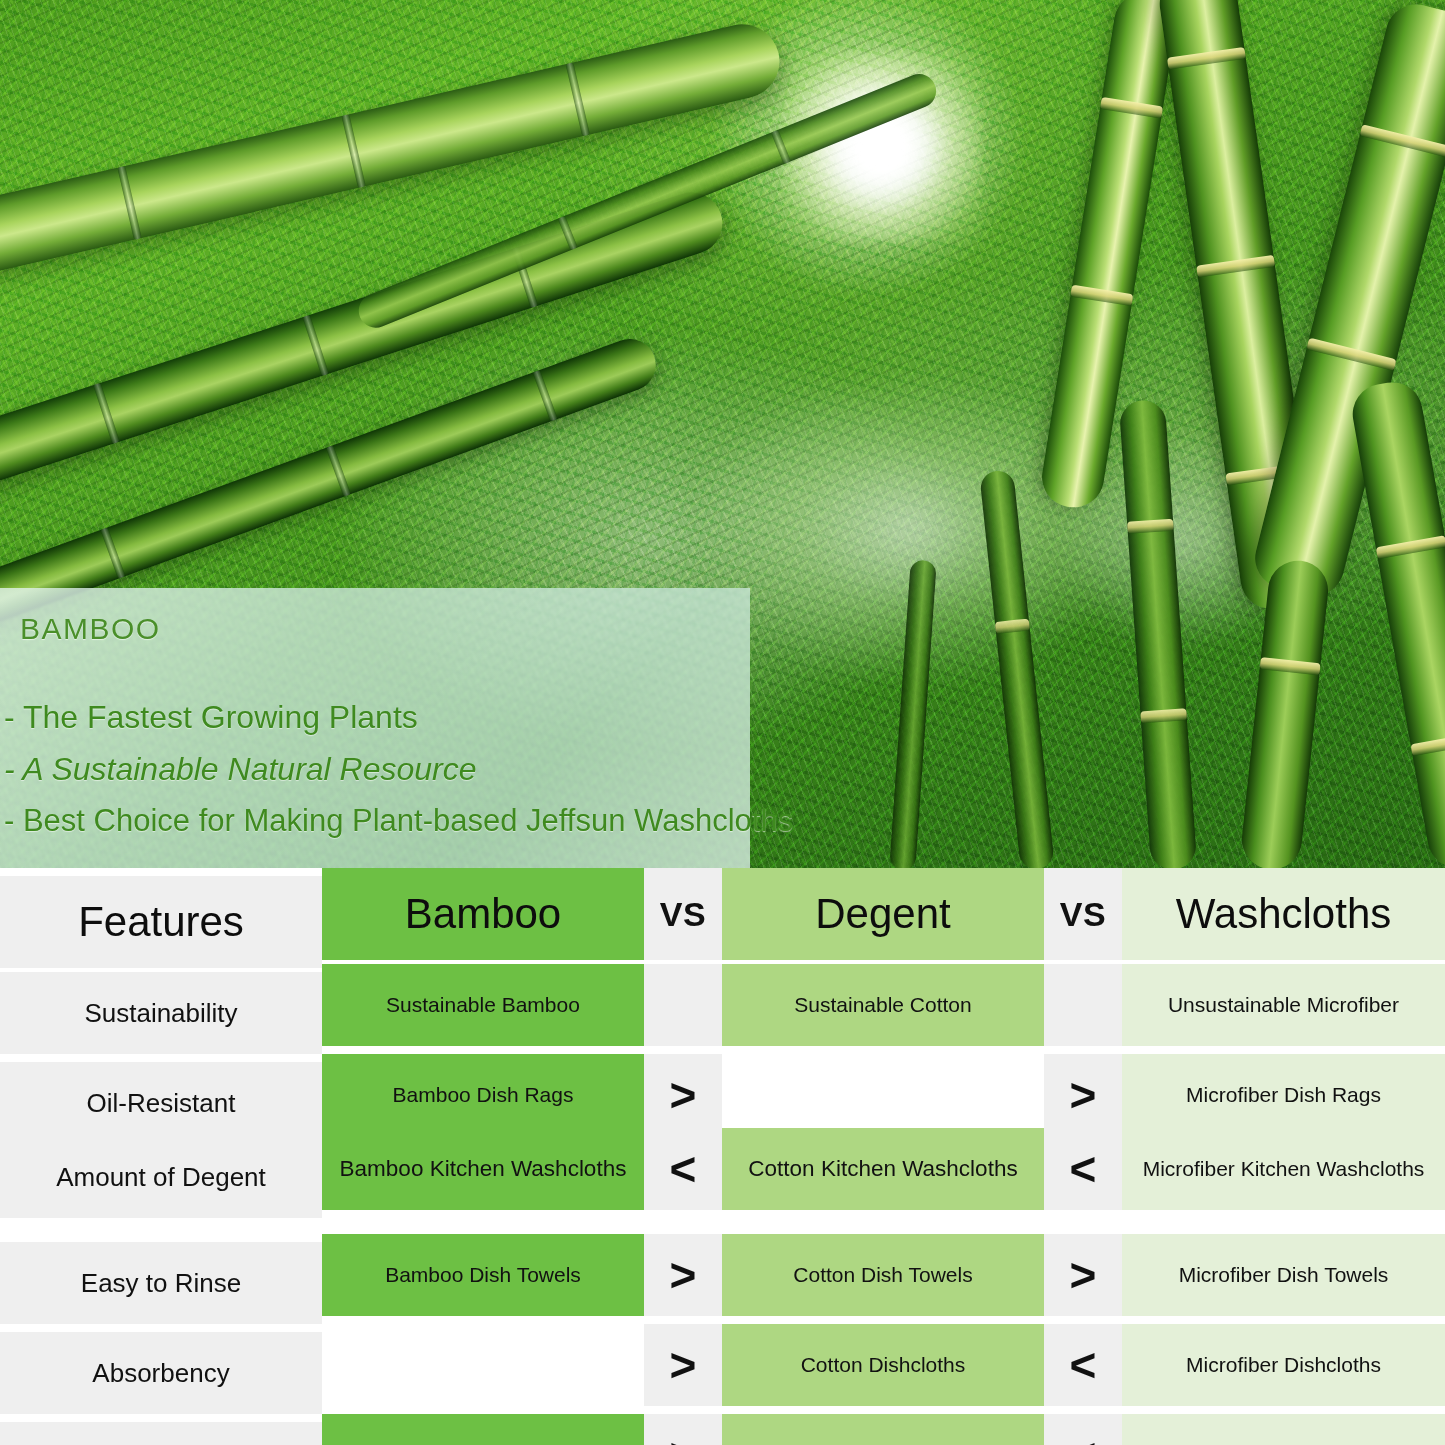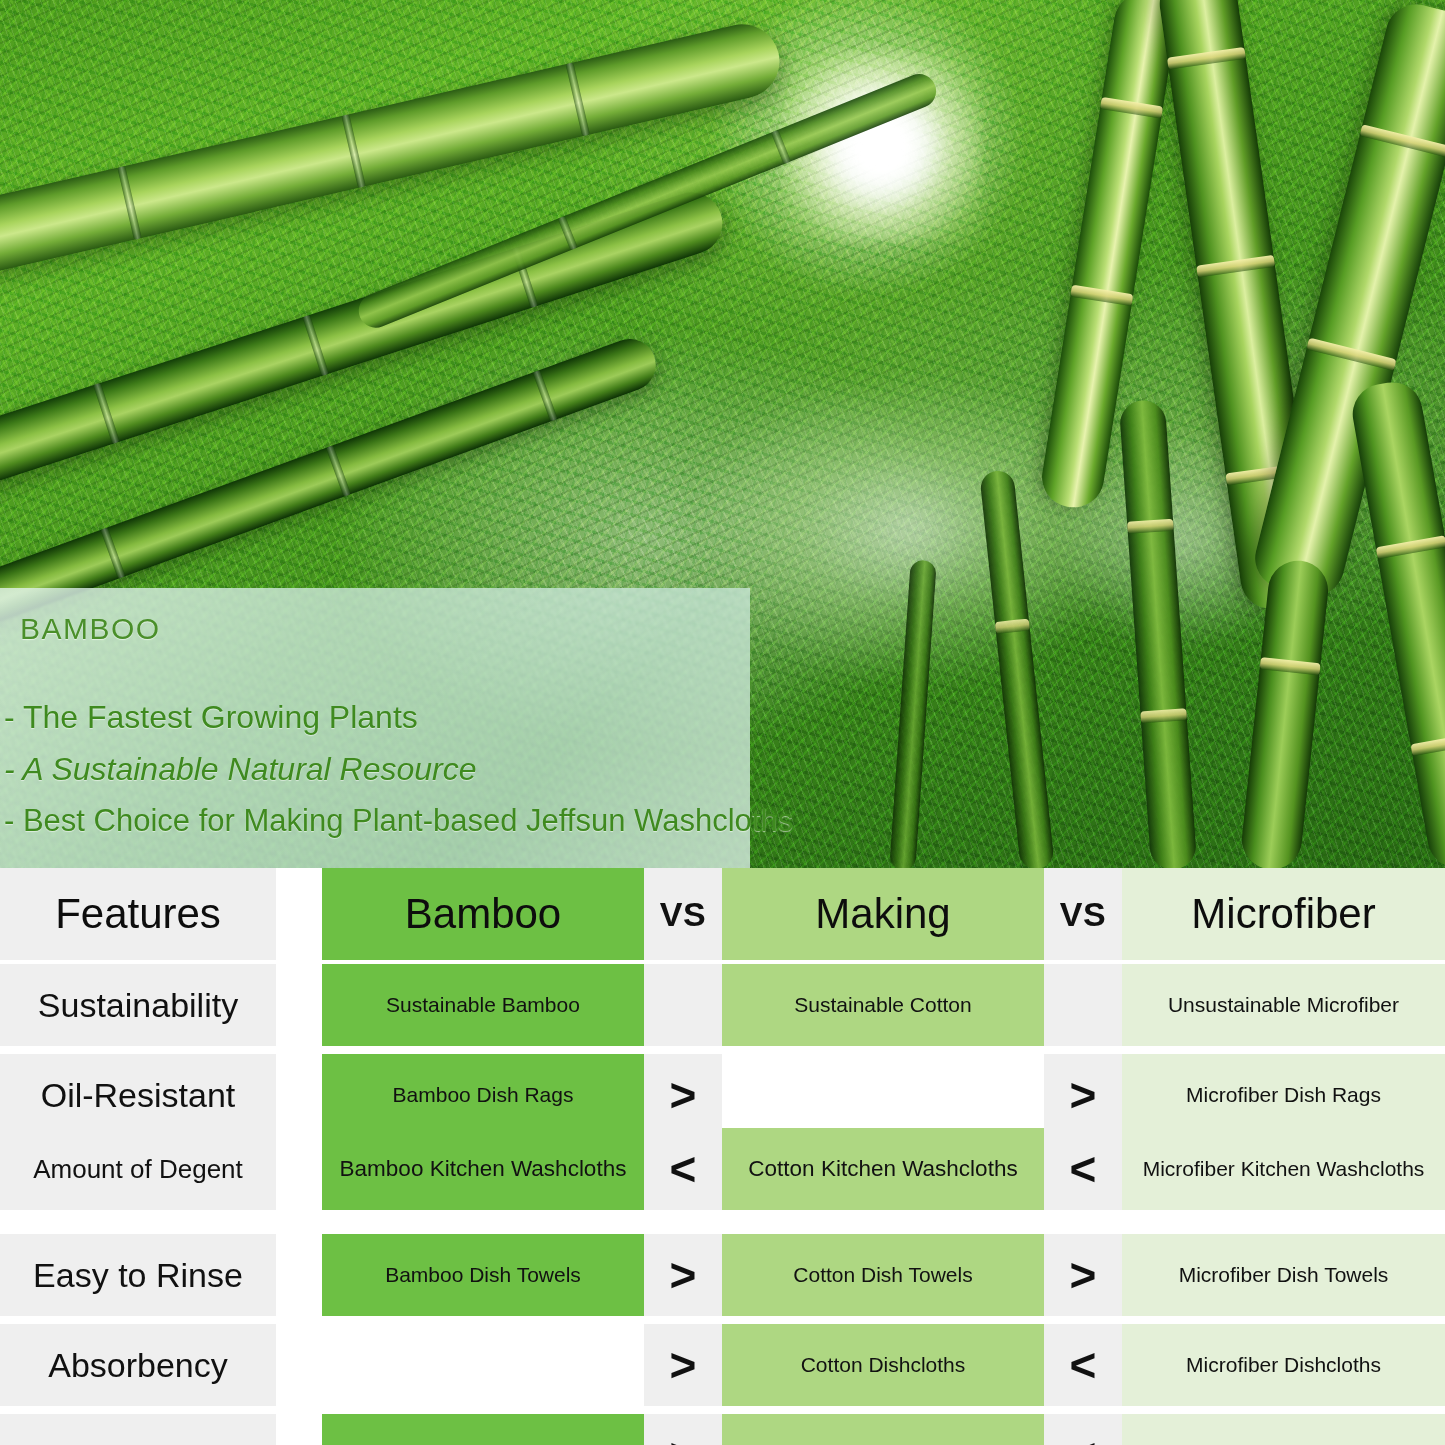--- a/index.html
+++ b/index.html
@@ -122,39 +122,39 @@
   .ov-l2 { top:163px;font-style:italic; }
   .ov-l3 { top:215px; font-size:31px; }
 
   
   .table { position:absolute; left:0; top:868px; width:1445px; height:577px; }
 
   .trow { position:absolute; left:0; width:1445px; display:flex; }
 
   .cell { display:flex; align-items:center; justify-content:center; height:100%; }
 
-  .c-feature   { position:absolute; left:0;     width:276px; }
+  .c-feature   { position:absolute; left:0;     width:322px;margin-top:8px; }
   .c-bamboo    { position:absolute; left:322px; width:322px; }
   .c-op1       { position:absolute; left:644px; width:78px;  }
   .c-cotton    { position:absolute; left:722px; width:322px; }
   .c-op2       { position:absolute; left:1044px;width:78px;  }
   .c-micro     { position:absolute; left:1122px;width:323px; }
 
   .bg-grey   { background:#efefef; }
   .bg-bamboo { background:#6dc044; }
   .bg-cotton { background:#aed782; }
   .bg-micro  { background:#e4f0d8; }
 
   .hdr { height:92px; }
   .hdr .txt { font-size:42px; color:#0d0d0d; font-weight:400; }
   .hdr .vs  { font-size:34px; color:#111; font-weight:600; letter-spacing:0.5px; }
 
   .drow { height:82px; }
   .drow .txt { font-size:21px; color:#111; font-weight:400; white-space:nowrap; }
-  .drow .feat { font-size:34px; }
+  .drow .feat { font-size:26px; }
   .drow .op  { font-size:46px; color:#111; font-weight:700; line-height:1; }
   .tight .txt { font-size:22.5px; }
   .tight .micro-txt { font-size:21px; }
 </style>
 </head>
 <body>
 
 <div id="page">
 
   <div class="hero">
@@ -228,27 +228,27 @@
       <div class="cell c-feature bg-grey">
         <span class="txt">Features</span>
       </div>
       <div class="cell c-bamboo bg-bamboo">
         <span class="txt">Bamboo</span>
       </div>
       <div class="cell c-op1 bg-grey">
         <span class="vs">VS</span>
       </div>
       <div class="cell c-cotton bg-cotton">
-        <span class="txt">Making</span>
+        <span class="txt">Degent</span>
       </div>
       <div class="cell c-op2 bg-grey">
         <span class="vs">VS</span>
       </div>
       <div class="cell c-micro bg-micro">
-        <span class="txt">Microfiber</span>
+        <span class="txt">Washcloths</span>
       </div>
     </div>
 
     <div class="trow drow" style="top:96px">
       <div class="cell c-feature bg-grey">
         <span class="txt feat">Sustainability</span>
       </div>
       <div class="cell c-bamboo bg-bamboo">
         <span class="txt">Sustainable Bamboo</span>
       </div>

